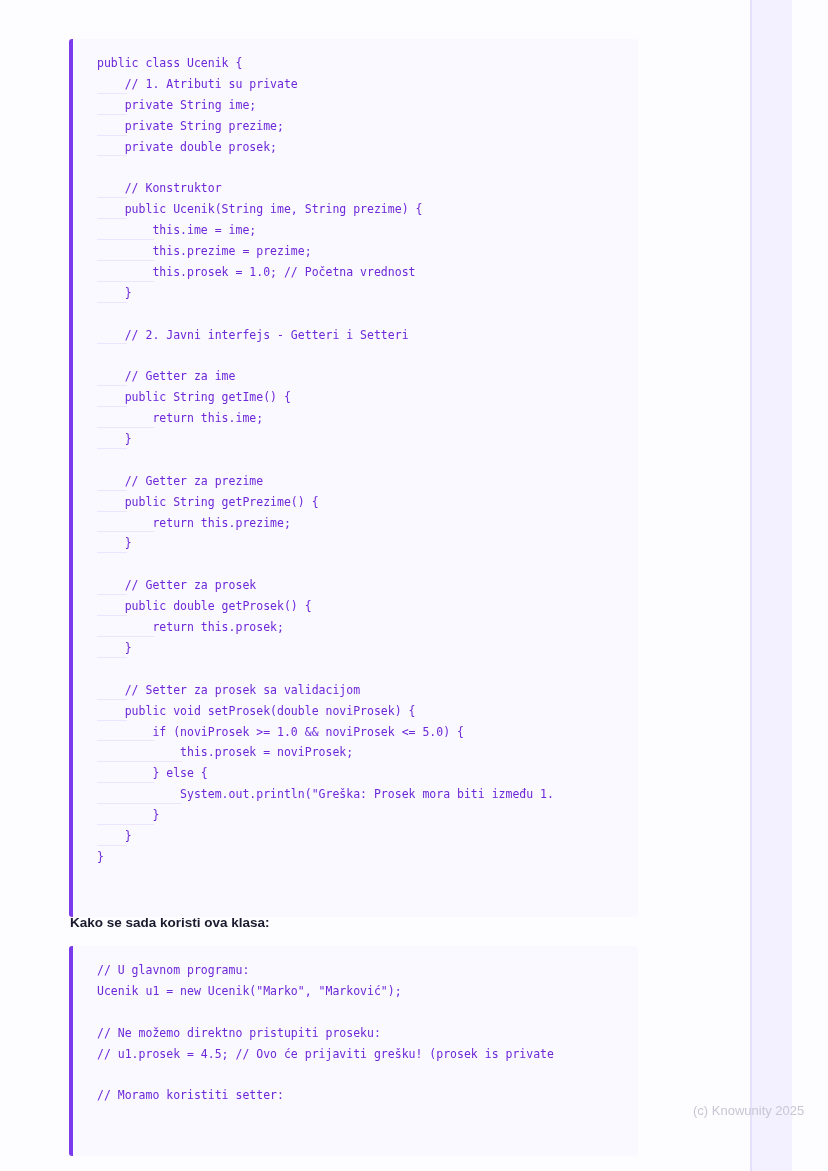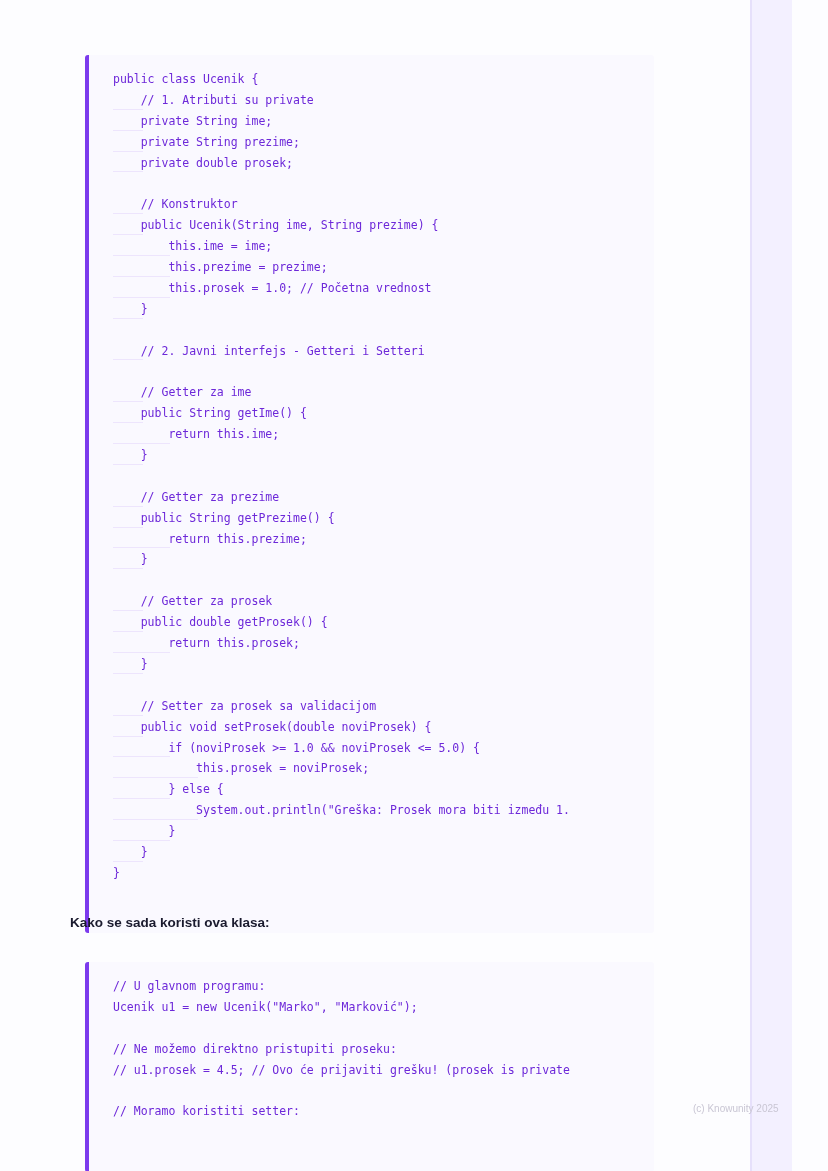--- a/index.html
+++ b/index.html
@@ -40,21 +40,21 @@
   .content {
     position: absolute;
     top: 0;
     left: 0;
     width: 700px;
     padding: 0;
   }
 
   .code-block {
     position: relative;
-    margin: 16px;
+    margin: 0;
     background: #faf9ff;
     border-left: 4px solid #7c3aed;
     border-radius: 3px;
     padding: 14px 0 16px 0;
     overflow: hidden;
   }
   .code-block .code-inner {
     font-family: "DejaVu Sans Mono", monospace;
     font-size: 11.5px;
     line-height: 20.9px;
@@ -81,21 +81,21 @@
   .section-title {
     font-size: 13.5px;
     font-weight: bold;
     color: #1a1a2e;
     margin: 0;
     font-family: "Liberation Sans", sans-serif;
   }
 
   .footer-note {
     position: absolute;
-    font-size: 10px;
+    font-size: 13px;
     color: #c9c6d4;
     font-family: "Liberation Sans", sans-serif;
   }
 </style>
 </head>
 <body>
 
 <div class="page">
 
   <div class="right-band"></div>

